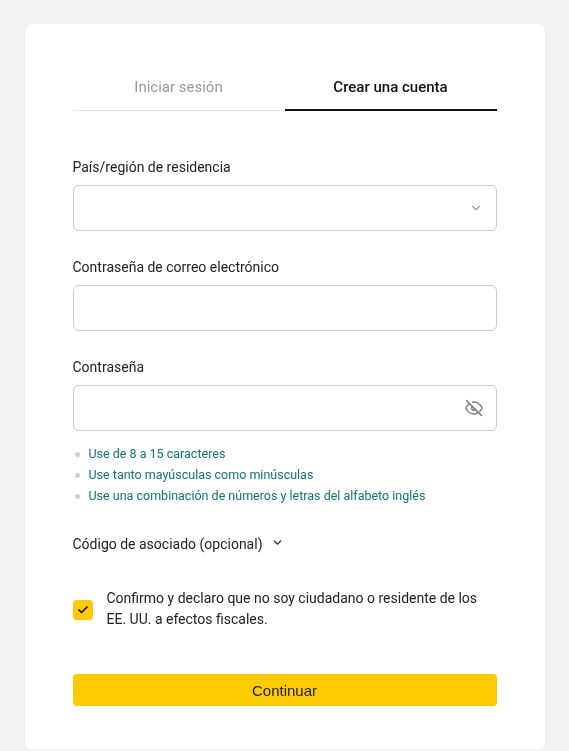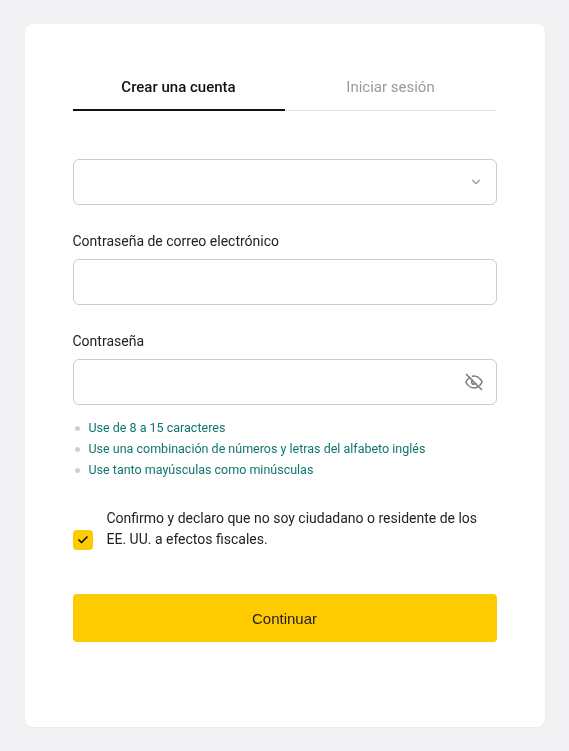--- a/index.html
+++ b/index.html
@@ -98,21 +98,21 @@
     display: flex;
     align-items: center;
     gap: 8px;
     font-size: 14px;
     color: #222;
     margin: 30px 0 36px 0;
     cursor: pointer;
   }
   .check-row {
     display: flex;
-    align-items: flex-end;
+    align-items: center;
     gap: 14px;
     margin-bottom: 44px;
   }
   .checkbox {
     width: 20px; height: 20px;
     border-radius: 4px;
     background: #fecb00;
     display: flex;
     align-items: center;
     justify-content: center;
@@ -120,40 +120,41 @@
     margin-top: 2px;
     cursor: pointer;
   }
   .check-label {
     font-size: 14px;
     color: #222;
     line-height: 1.5;
   }
   .continue-btn {
     width: 100%;
-    height: 48px;
+    height: 32px;
     background: #fecb00;
     border: none;
     border-radius: 4px;
     font-size: 15px;
     color: #222;
     cursor: pointer;
   }
 </style>
 </head>
 <body>
 
 <div class="card">
 
   <div class="tabs">
+    <div class="tab">Iniciar sesión</div>
     <div class="tab active">Crear una cuenta</div>
-    <div class="tab">Iniciar sesión</div>
   </div>
 
   <div class="field-group">
+    <label class="field-label">País/región de residencia</label>
     <div class="input-wrap">
       <input class="input" type="text" readonly="" value="" style="">
       <span class="input-icon-right">
         <svg width="14" height="14" viewBox="0 0 24 24" fill="none" stroke="#9a9a9a" stroke-width="2" stroke-linecap="round" stroke-linejoin="round">
             <polyline points="6 9 12 15 18 9"></polyline>
           </svg>
       </span>
     </div>
   </div>
 
@@ -172,25 +173,33 @@
         <svg width="18" height="18" viewBox="0 0 24 24" fill="none" stroke="#7a7a7a" stroke-width="2" stroke-linecap="round" stroke-linejoin="round">
           <path d="M17.94 17.94A10.94 10.94 0 0 1 12 20C5 20 1 12 1 12a21.3 21.3 0 0 1 5.06-6.06"></path>
           <path d="M9.9 4.24A10.9 10.9 0 0 1 12 4c7 0 11 8 11 8a21.4 21.4 0 0 1-3.13 4.19"></path>
           <path d="M14.12 14.12A3 3 0 1 1 9.88 9.88"></path>
           <line x1="2" y1="2" x2="22" y2="22"></line>
         </svg>
       </span>
     </div>
     <ul class="hints">
       <li>Use de 8 a 15 caracteres</li>
+      <li>Use tanto mayúsculas como minúsculas</li>
       <li>Use una combinación de números y letras del alfabeto inglés</li>
-      <li>Use tanto mayúsculas como minúsculas</li>
     </ul>
   </div>
 
+  <div class="associate-row">
+    <span>Código de asociado (opcional)</span>
+    <span>
+      <svg width="13" height="13" viewBox="0 0 24 24" fill="none" stroke="#222" stroke-width="2.5" stroke-linecap="round" stroke-linejoin="round">
+          <polyline points="6 9 12 15 18 9"></polyline>
+        </svg>
+    </span>
+  </div>
 
   <div class="check-row">
     <div class="checkbox">
       <svg width="12" height="12" viewBox="0 0 24 24" fill="none" stroke="#111" stroke-width="3.5" stroke-linecap="round" stroke-linejoin="round">
           <polyline points="20 6 9 17 4 12"></polyline>
         </svg>
     </div>
     <div class="check-label">Confirmo y declaro que no soy ciudadano o residente de los EE. UU. a efectos fiscales.</div>
   </div>
 

